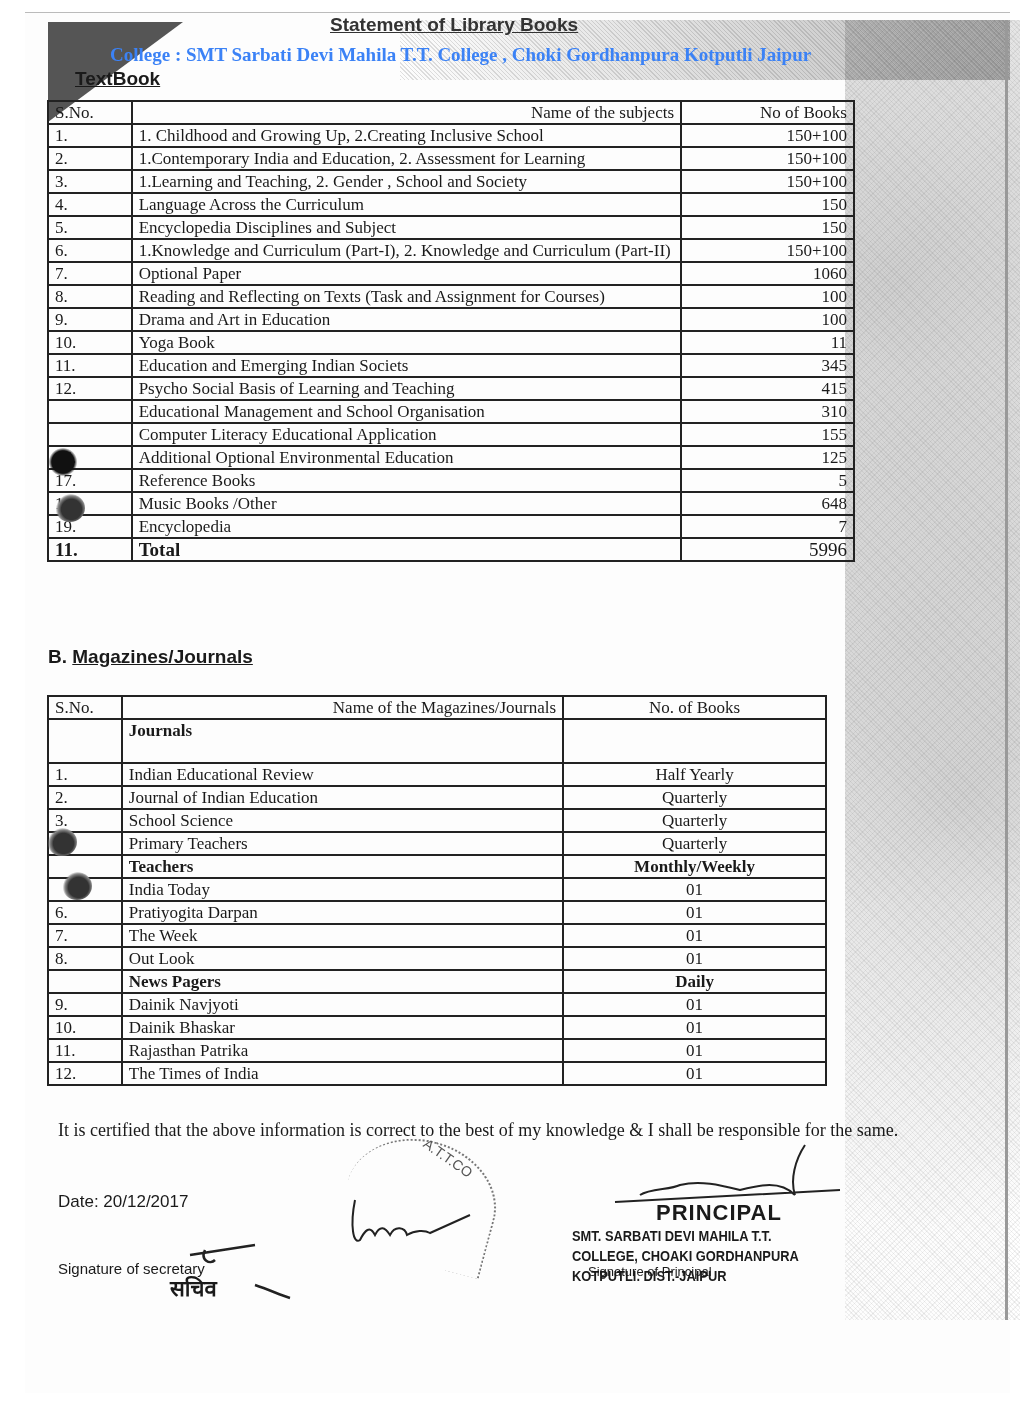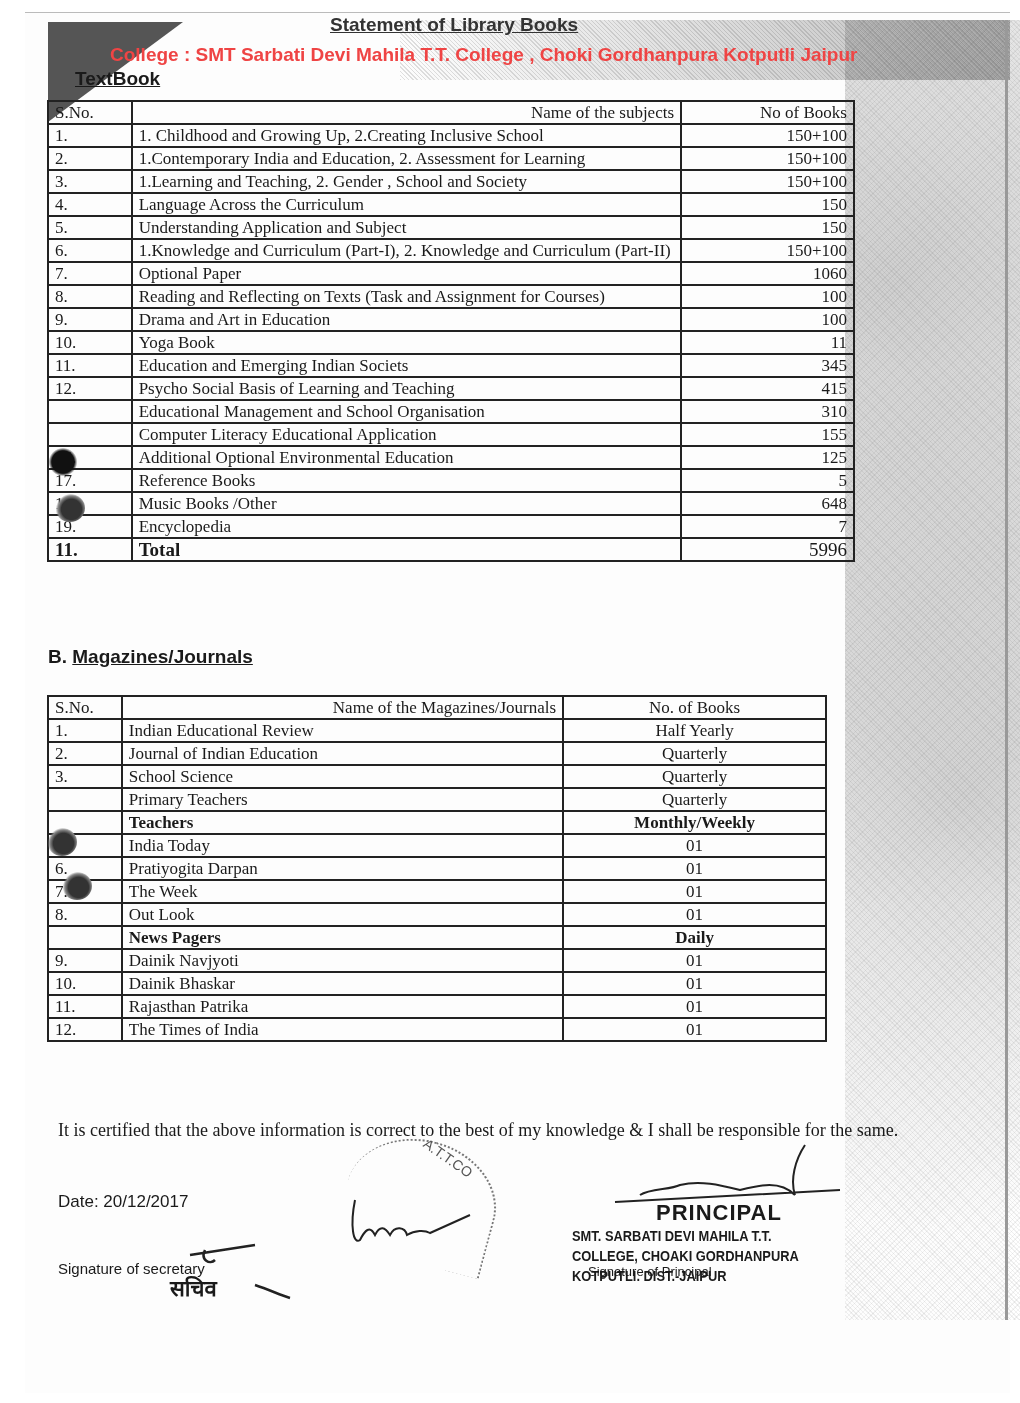--- a/index.html
+++ b/index.html
@@ -40,22 +40,22 @@
     clip-path: polygon(0 0, 100% 0, 0 100%);
     width: 135px; height: 100px; border: none; background: #555;
   }
   .title {
     position: absolute; left: 330px; top: 14px;
     font-family: "Liberation Sans", "DejaVu Sans", sans-serif;
     font-size: 19px; font-weight: bold; text-decoration: underline; color: #333;
   }
   .college {
     position: absolute; left: 110px; top: 44px;
-    font-family: Liberation Sans, sans-serif;
-    font-size: 19px; font-weight: bold; color: #ef4444; white-space: nowrap;
+    font-family: Liberation Serif, serif;
+    font-size: 19px; font-weight: bold; color: #3b82f6; white-space: nowrap;
   }
   .section-a {
     position: absolute; left: 75px; top: 68px;
     font-family: "Liberation Sans", "DejaVu Sans", sans-serif;
     font-size: 19px; font-weight: bold; text-decoration: underline;
   }
   table { border-collapse: collapse; position: absolute; }
   td, th {
     border: 2px solid #222; padding: 0 6px; font-weight: normal;
     font-size: 17px; line-height: 21px; vertical-align: top; text-align: left;
@@ -163,21 +163,21 @@
         <td class="c2">1.Learning and Teaching, 2. Gender , School and Society</td>
         <td class="c3">150+100</td>
       </tr>
       <tr>
         <td class="c1">4.</td>
         <td class="c2">Language Across the Curriculum</td>
         <td class="c3">150</td>
       </tr>
       <tr>
         <td class="c1">5.</td>
-        <td class="c2">Understanding Application and Subject</td>
+        <td class="c2">Encyclopedia Disciplines and Subject</td>
         <td class="c3">150</td>
       </tr>
       <tr>
         <td class="c1">6.</td>
         <td class="c2">1.Knowledge and Curriculum (Part-I), 2. Knowledge and Curriculum (Part-II)</td>
         <td class="c3">150+100</td>
       </tr>
       <tr>
         <td class="c1">7.</td>
         <td class="c2">Optional Paper</td>
@@ -253,20 +253,25 @@
 
 <table class="tB">
   <thead>
     <tr>
       <th class="c1">S.No.</th>
       <th class="c2">Name of the Magazines/Journals</th>
       <th class="c3">No. of Books</th>
     </tr>
   </thead>
   <tbody id="tB-body">
+      <tr class="tall">
+        <td class="c1"></td>
+        <td class="c2 bold">Journals</td>
+        <td class="c3 bold"></td>
+      </tr>
       <tr>
         <td class="c1">1.</td>
         <td class="c2">Indian Educational Review</td>
         <td class="c3">Half Yearly</td>
       </tr>
       <tr>
         <td class="c1">2.</td>
         <td class="c2">Journal of Indian Education</td>
         <td class="c3">Quarterly</td>
       </tr>

